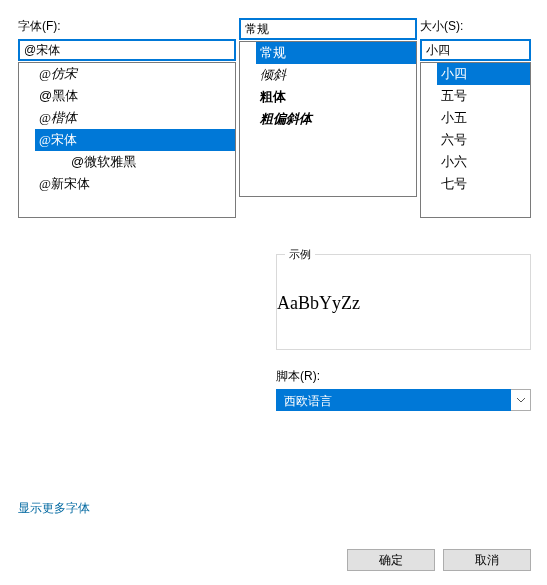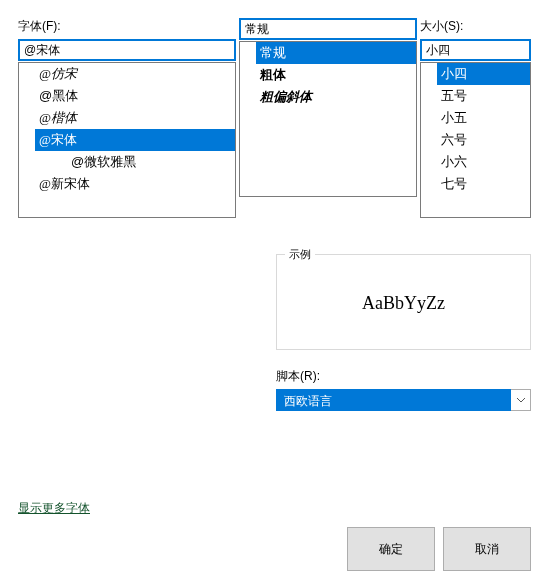--- a/index.html
+++ b/index.html
@@ -69,21 +69,21 @@
   }
   .sample-legend {
     position: absolute;
     top: -8px;
     left: 8px;
     background: #fff;
     padding: 0 4px;
     font-size: 11px;
   }
   .sample-text {
-    text-align: center;
+    text-align: left;
     line-height: 96px;
     font-family: "SimSun","宋体",serif;
     font-size: 18px;
   }
   .script-block {
     margin: 18px 16px 0 276px;
   }
   .script-select {
     display: flex;
     margin-top: 4px;
@@ -106,35 +106,34 @@
     display: flex;
     align-items: center;
     justify-content: center;
     font-size: 9px;
     color: #555;
   }
   .more-link {
     position: absolute;
     left: 18px;
     top: 500px;
-    color: #14532d;
-    text-decoration: underline;
+    color: #0369a1;
     font-size: 12px;
     cursor: pointer;
   }
   .buttons {
     position: absolute;
     right: 16px;
     bottom: 14px;
     display: flex;
     gap: 8px;
   }
   .btn {
     width: 88px;
-    height: 44px;
+    height: 22px;
     background: #e1e1e1;
     border: 1px solid #adadad;
     font-size: 12px;
     cursor: pointer;
     font-family: inherit;
   }
 </style>
 </head>
 <body>
 
@@ -148,20 +147,21 @@
         <div class="item font-face-2">@楷体</div>
         <div class="item font-face-3 sel">@宋体</div>
         <div class="item font-face-4">@微软雅黑</div>
         <div class="item font-face-5">@新宋体</div>
       </div>
   </div>
   <div class="col col-style">
     <input class="text-input" value="常规" style="">
     <div class="listbox" id="style-list">
         <div class="item  sel">常规</div>
+        <div class="item italic">倾斜</div>
         <div class="item bold">粗体</div>
         <div class="item bolditalic">粗偏斜体</div>
       </div>
   </div>
   <div class="col col-size">
     <label class="label">大小(S):</label>
     <input class="text-input" value="小四" style="">
     <div class="listbox" id="size-list">
         <div class="item sel">小四</div>
         <div class="item">五号</div>

